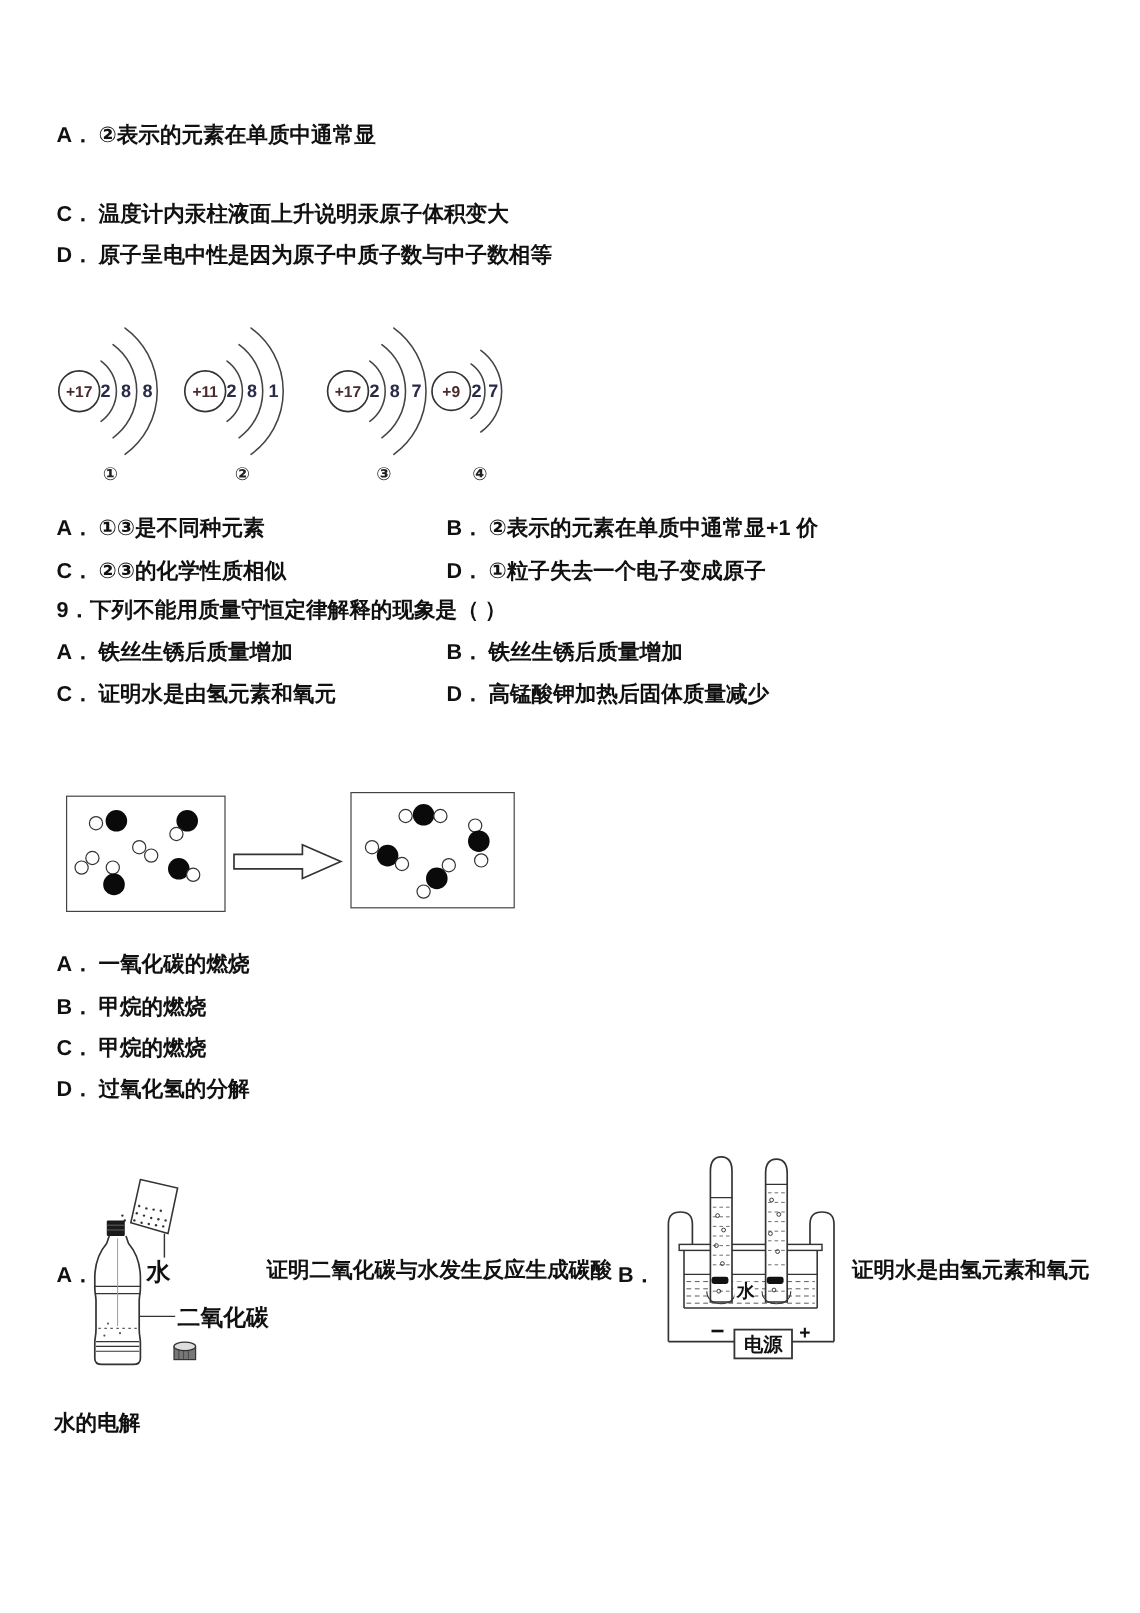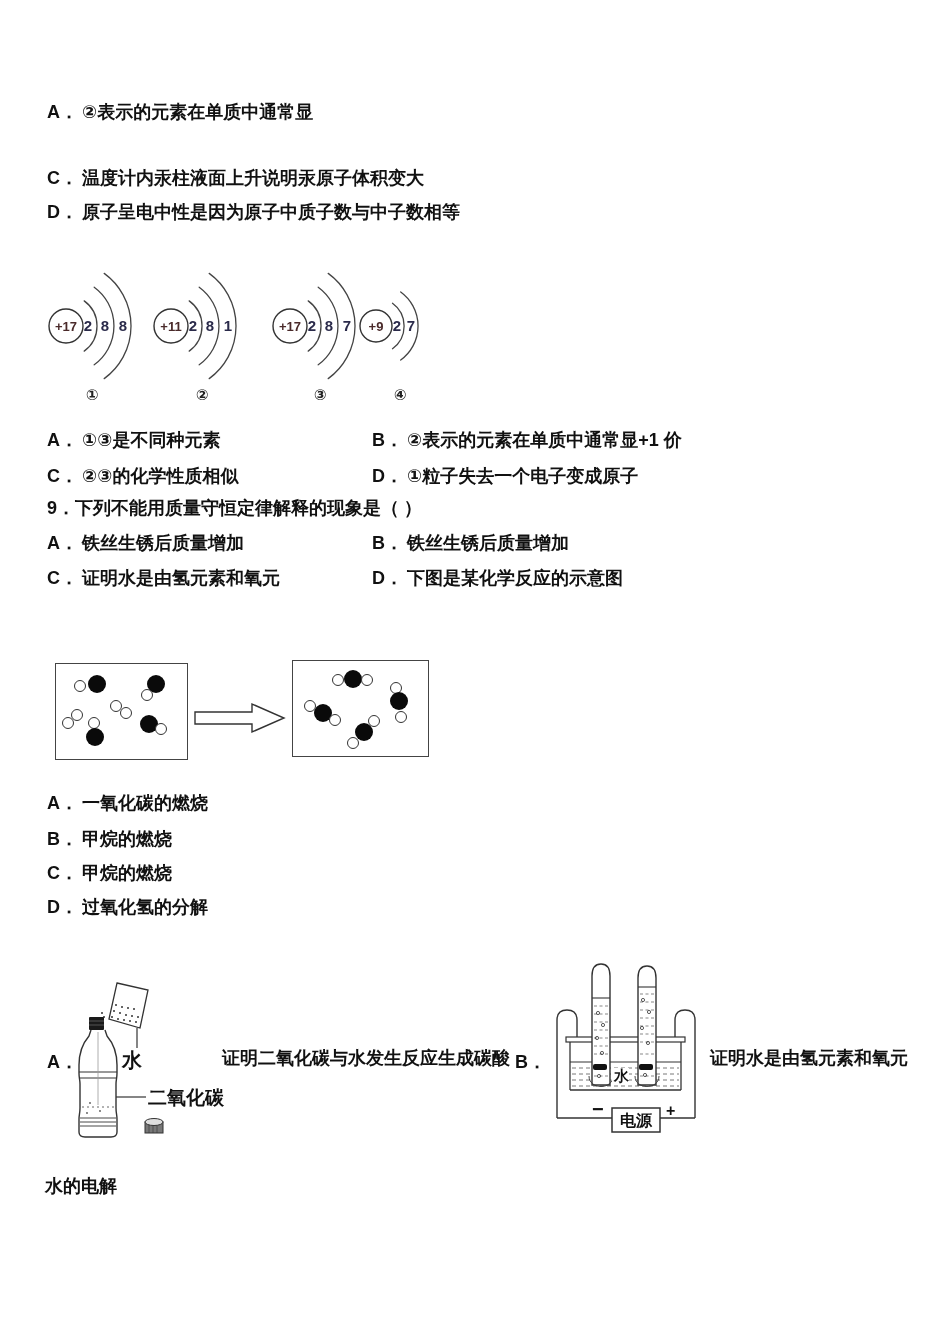--- a/index.html
+++ b/index.html
@@ -85,21 +85,21 @@
 
   <div class="line" style="left:47px;top:429px"><span class="lbl">A．</span><span>①③是不同种元素</span></div>
   <div class="line" style="left:372px;top:429px"><span class="lbl">B．</span><span>②表示的元素在单质中通常显+1 价</span></div>
   <div class="line" style="left:47px;top:465px"><span class="lbl">C．</span><span>②③的化学性质相似</span></div>
   <div class="line" style="left:372px;top:465px"><span class="lbl">D．</span><span>①粒子失去一个电子变成原子</span></div>
 
   <div class="line" style="left:47px;top:497px">9．下列不能用质量守恒定律解释的现象是（    ）</div>
   <div class="line" style="left:47px;top:532px"><span class="lbl">A．</span><span>铁丝生锈后质量增加</span></div>
   <div class="line" style="left:372px;top:532px"><span class="lbl">B．</span><span>铁丝生锈后质量增加</span></div>
   <div class="line" style="left:47px;top:567px"><span class="lbl">C．</span><span>证明水是由氢元素和氧元</span></div>
-  <div class="line" style="left:372px;top:567px"><span class="lbl">D．</span><span>下图是某化学反应的示意图</span></div>
+  <div class="line" style="left:372px;top:567px"><span class="lbl">D．</span><span>高锰酸钾加热后固体质量减少</span></div>
 
 
   <div class="rx-box" style="left:55px;top:663px;width:131px;height:95px">
       <div class="atom atom-w" style="left: 18px; top: 16px;"></div>
       <div class="atom atom-b" style="left: 32px; top: 11px;"></div>
       <div class="atom atom-b" style="left: 91px; top: 11px;"></div>
       <div class="atom atom-w" style="left: 85px; top: 25px;"></div>
       <div class="atom atom-w" style="left: 54px; top: 36px;"></div>
       <div class="atom atom-w" style="left: 64px; top: 43px;"></div>
       <div class="atom atom-w" style="left: 15px; top: 45px;"></div>

